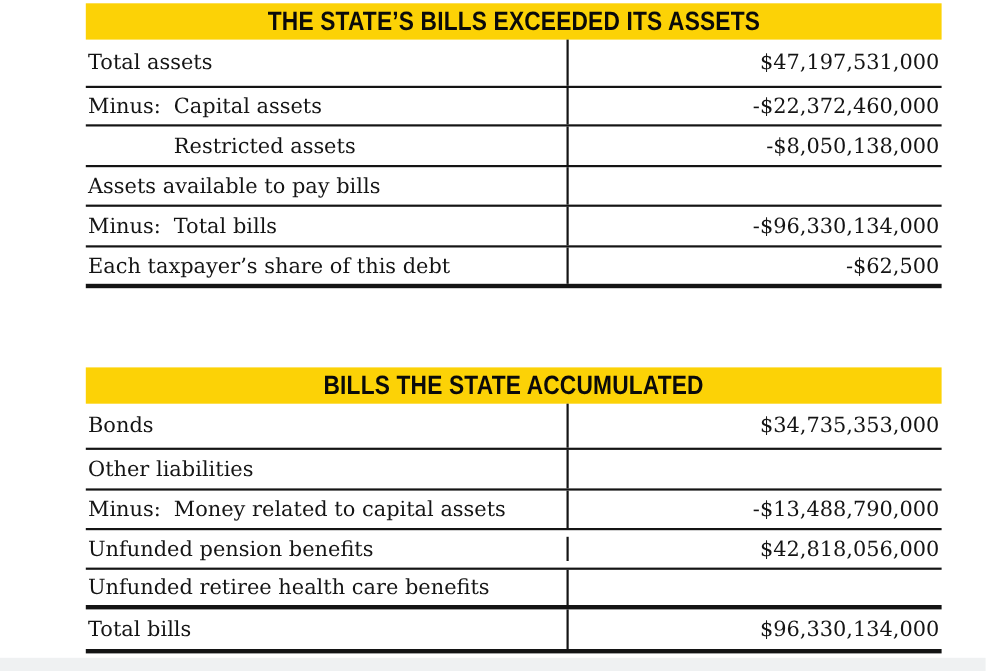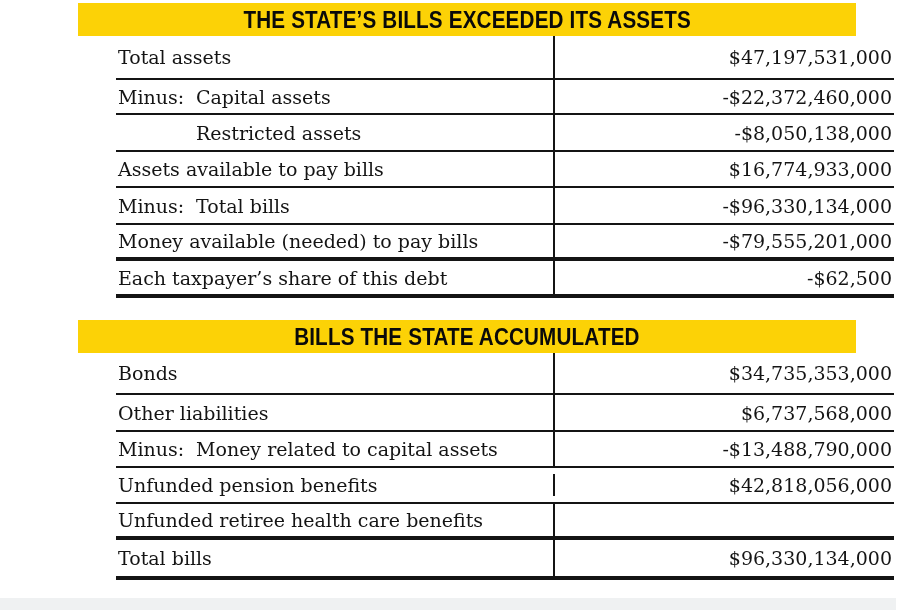--- a/index.html
+++ b/index.html
@@ -18,39 +18,39 @@
     height: 610px;
     background: #ffffff;
     overflow: hidden;
   }
   .fin-table {
     position: absolute;
     left: 78px;
     width: 778px;
   }
   .fin-table.t0 { top: 3px; }
-  .fin-table.t1 { top: 320px; }
+  .fin-table.t1 { top: 334px; }
   .fin-header {
     height: 33px;
     background: var(--header-bg, #fcd206);
     display: flex;
     align-items: center;
     justify-content: center;
   }
   .fin-title {
     font-family: "Liberation Sans", sans-serif;
     font-weight: 700;
     font-size: 24px;
     color: #0a0a0a;
     letter-spacing: 0.2px;
     white-space: nowrap;
     transform: scaleX(0.86);
     transform-origin: center;
   }
-  .rows { width: 100%; margin-left: 38px; }
+  .rows { width: 100%; }
   .row {
     display: flex;
     align-items: stretch;
     border-bottom: 2px solid var(--line, #141414);
     box-sizing: content-box;
   }
   .row.thick { border-bottom-width: 4px; }
   .cell {
     display: flex;
     align-items: center;
@@ -110,34 +110,27 @@
           <div class="cell label">
             <span class="prefix"></span>
             <span>Restricted assets</span>
           </div>
           <div class="cell value">-$8,050,138,000</div>
         </div>
         <div class="row" style="height: 34px; gap: 20px;">
           <div class="cell label">
             <span>Assets available to pay bills</span>
           </div>
-          <div class="cell value">$16,774,933,000</div>
         </div>
         <div class="row" style="height: 35px;">
           <div class="cell label">
             <span class="prefix">Minus:</span>
             <span>Total bills</span>
           </div>
           <div class="cell value">-$96,330,134,000</div>
-        </div>
-        <div class="row thick" style="height: 32px;">
-          <div class="cell label">
-            <span>Money available (needed) to pay bills</span>
-          </div>
-          <div class="cell value">-$79,555,201,000</div>
         </div>
         <div class="row thick" style="height: 33px;">
           <div class="cell label">
             <span>Each taxpayer’s share of this debt</span>
           </div>
           <div class="cell value">-$62,500</div>
         </div>
       </div>
   </section>
 
@@ -149,21 +142,20 @@
         <div class="row" style="height: 40px;">
           <div class="cell label">
             <span>Bonds</span>
           </div>
           <div class="cell value">$34,735,353,000</div>
         </div>
         <div class="row" style="height: 35px; text-align: right;">
           <div class="cell label">
             <span>Other liabilities</span>
           </div>
-          <div class="cell value">$6,737,568,000</div>
         </div>
         <div class="row" style="height: 34px;">
           <div class="cell label">
             <span class="prefix">Minus:</span>
             <span>Money related to capital assets</span>
           </div>
           <div class="cell value">-$13,488,790,000</div>
         </div>
         <div class="row" style="height: 34px; align-items: center;">
           <div class="cell label">

